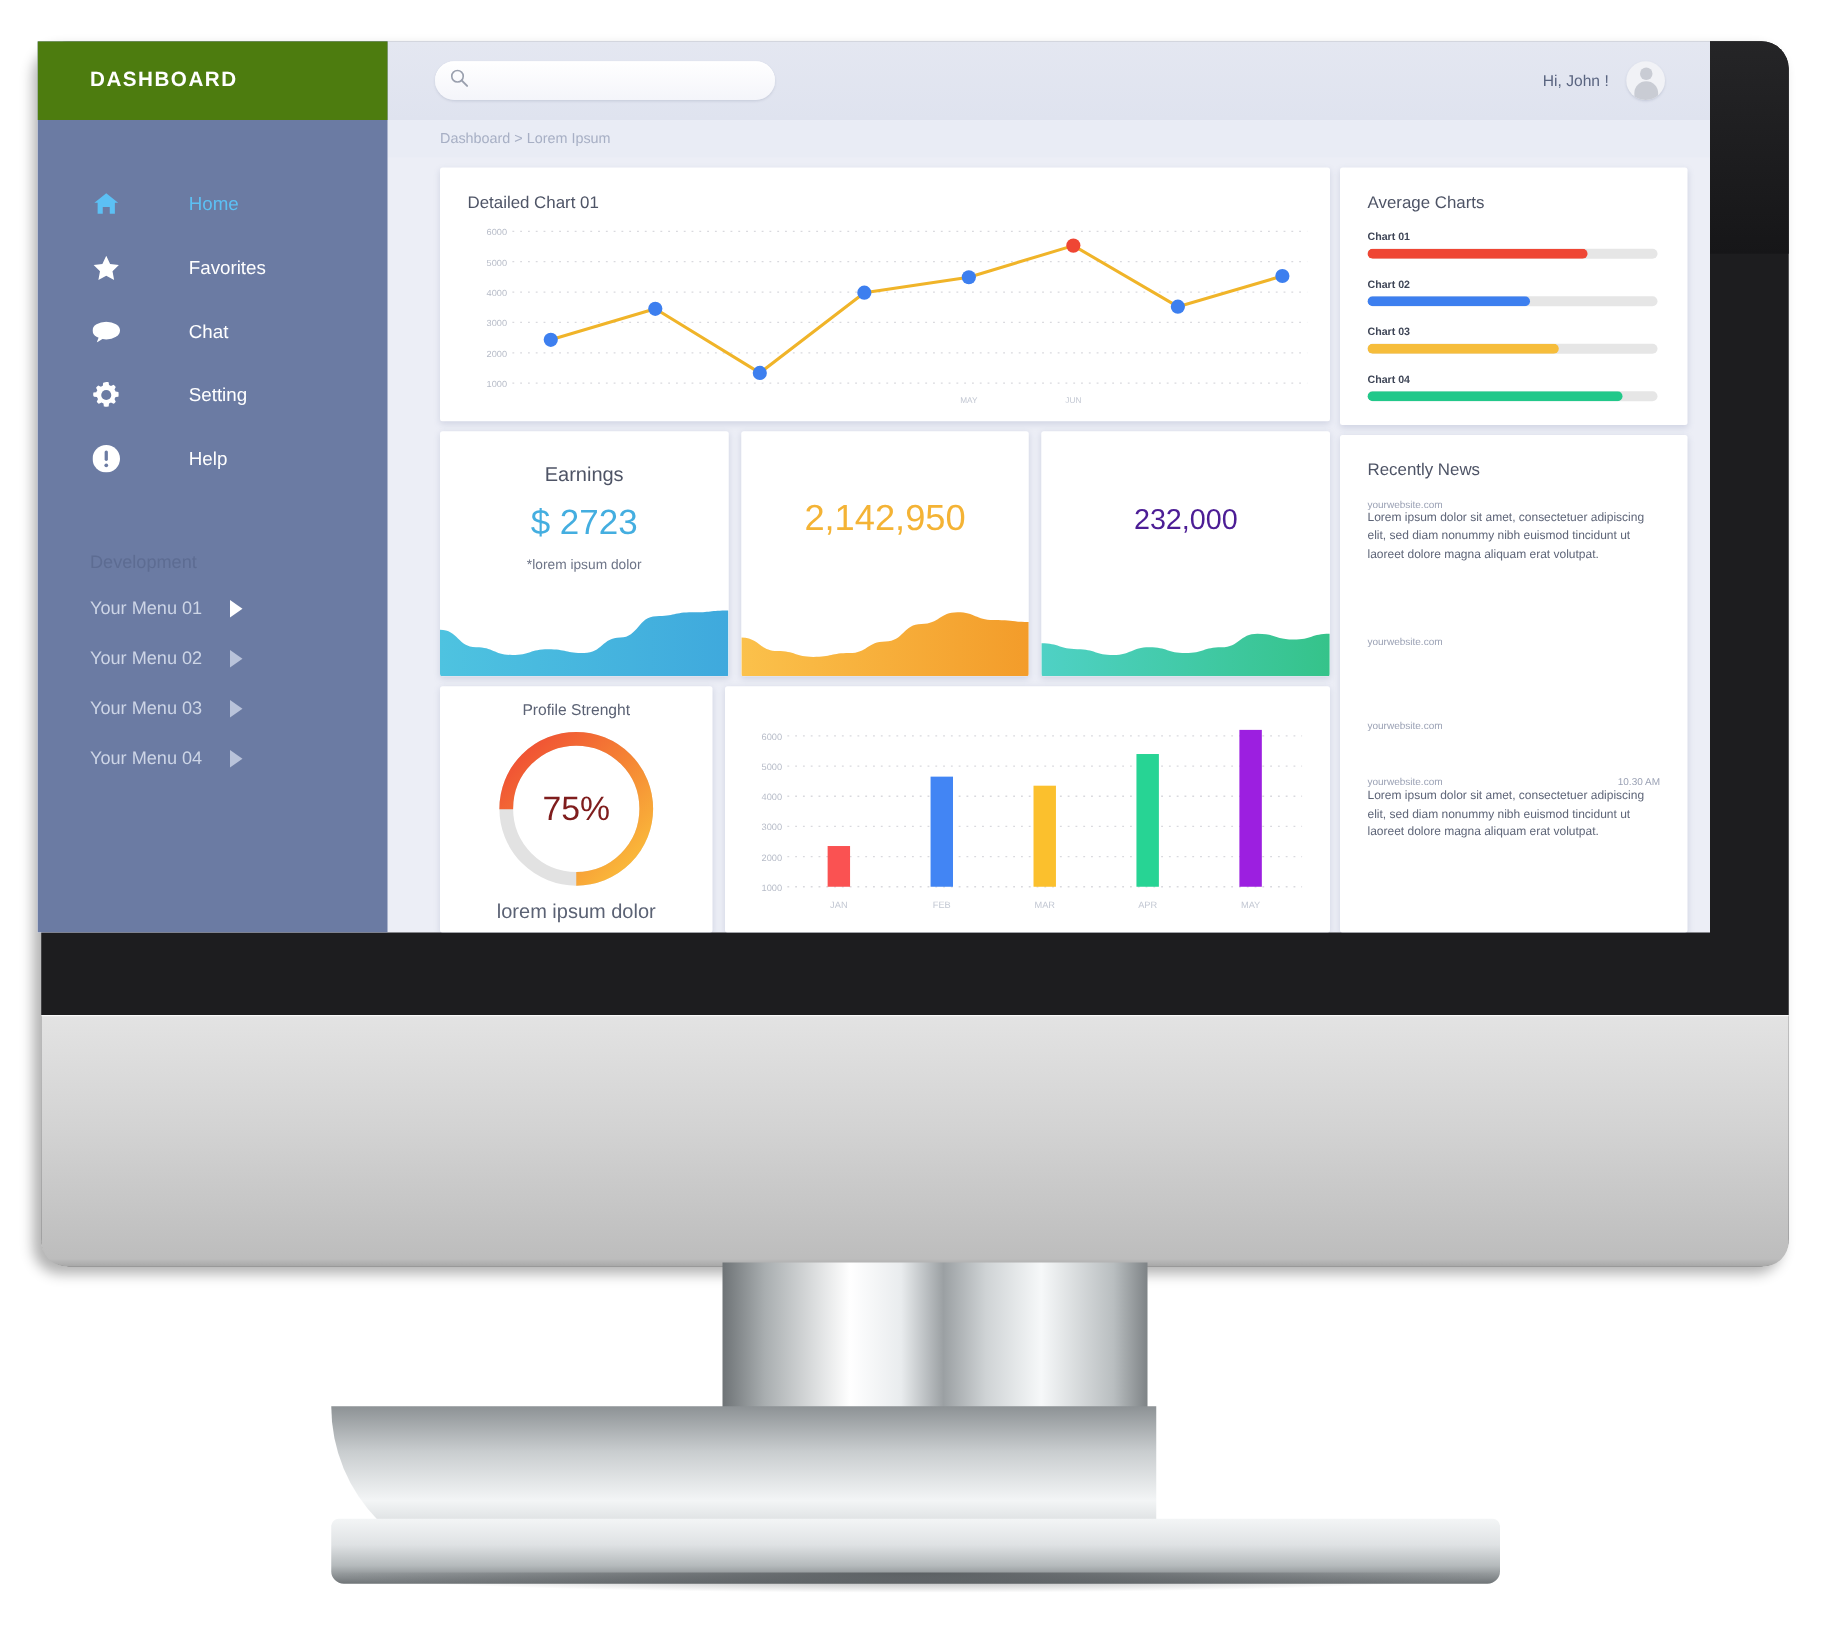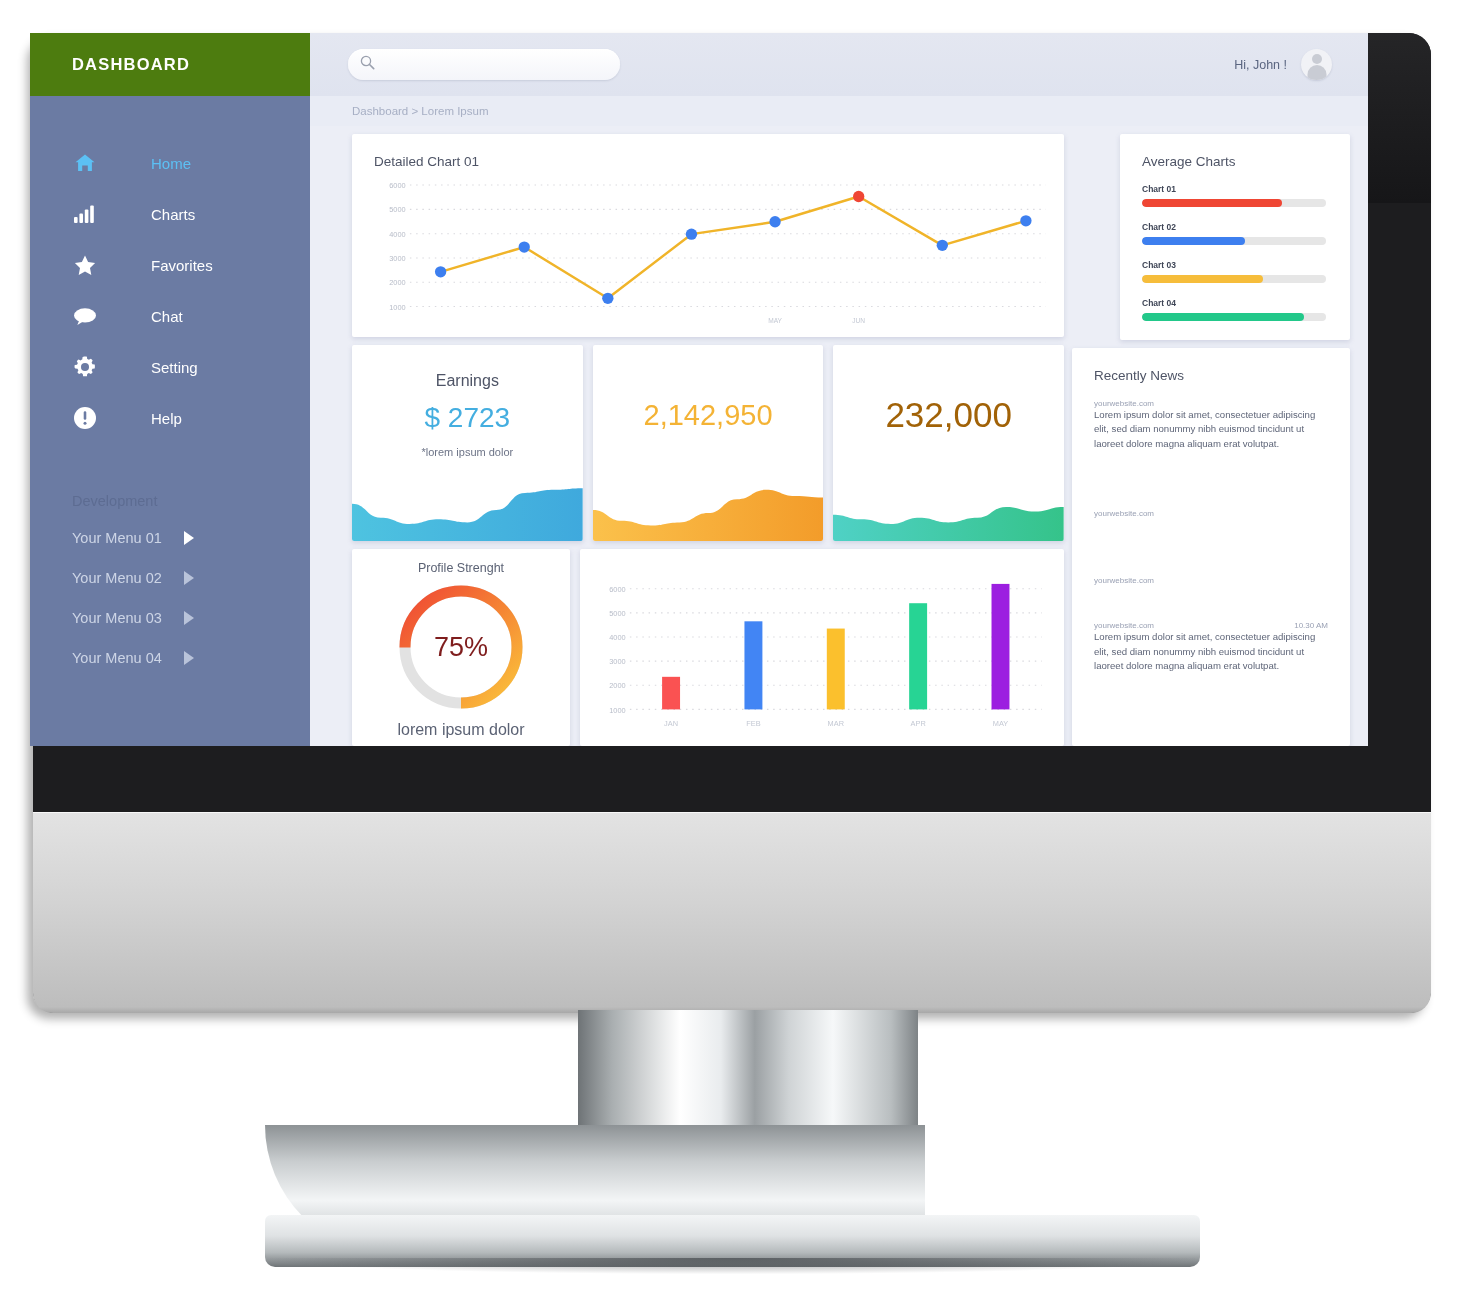--- a/index.html
+++ b/index.html
@@ -158,38 +158,38 @@
     border-radius: 2px;
   }
   .card-title { font-size: 13.5px; color: #4e5466; }
 
   
   #detailed-chart-card { height: 206px; padding: 20px 14px 6px 22px; display:flex; flex-direction:column; }
   #line-chart-wrap { flex: 1 1 auto; position: relative; margin-top: 10px; }
   #line-chart-wrap svg { position:absolute; inset:0; width:100%; height:100%; }
 
   
-  #average-charts-card { height: 206px; padding: 20px 24px 10px 22px; margin-left: 48px; }
+  #average-charts-card { height: 206px; padding: 20px 24px 10px 22px; }
   .avg-row { margin-top: 15px; }
   .avg-label { font-size: 8.5px; color: #3f4657; font-weight: 700; margin-bottom: 5px; }
   .avg-track { height: 8px; border-radius: 4px; background: #e6e6e6; overflow: hidden; }
   .avg-fill { height: 100%; border-radius: 4px; }
 
   
   #stat-row { display: flex; gap: 10px; height: 200px; }
   .stat-card { flex: 1 1 0; position: relative; overflow: hidden; display: flex; flex-direction: column; }
   .stat-body { flex: 1 1 auto; display: flex; flex-direction: column; align-items: center; justify-content: center; padding-top: 6px; }
   .stat-title { font-size: 16px; color: #4e5466; margin-bottom: 12px; }
   .stat-value { font-size: 28px; font-weight: 400; }
   .stat-sub { font-size: 11px; color: #6d7487; margin-top: 12px; }
   .stat-spark { height: 62px; width: 100%; }
   .stat-spark svg { display:block; width:100%; height:100%; }
   #stat-card-1 .stat-value { color: #44aee0; }
   #stat-card-2 .stat-value { color: #f4b335; font-size: 29px; }
-  #stat-card-3 .stat-value { color: #a16207; font-size: 35px; }
+  #stat-card-3 .stat-value { color: #4c1d95; font-size: 23px; }
 
   
   #bottom-row { display: flex; gap: 10px; flex: 1 1 auto; min-height: 0; }
   #profile-card { flex: 0 0 218px; padding: 12px 0 10px; display:flex; flex-direction:column; align-items:center; }
   #profile-title { font-size: 12.5px; color: #5b6274; }
   #donut-wrap { position: relative; width: 132px; height: 132px; margin: 6px 0 4px; }
   #donut-wrap svg { display:block; }
   #donut-value {
     position:absolute; inset:0; display:flex; align-items:center; justify-content:center;
     font-size: 27px; color: #7f1d1d;
@@ -238,31 +238,20 @@
 
         <div class="nav-item active">
           <span class="nav-icon">
             <svg width="22" height="20" viewBox="0 0 22 20">
                 <path d="M11 1.5 1.5 9.2h2.6V18h4.1v-5.4h5.6V18h4.1V9.2h2.6z" fill="#5cc0f4"></path>
               </svg>
           </span>
           <span class="nav-label">Home</span>
         </div>
 
-        <div class="nav-item">
-          <span class="nav-icon">
-            <svg width="22" height="18" viewBox="0 0 22 18">
-              <rect x="0" y="12" width="3.6" height="6" rx="1" fill="#fff"></rect>
-              <rect x="5.4" y="8.5" width="3.6" height="9.5" rx="1" fill="#fff"></rect>
-              <rect x="10.8" y="4.5" width="3.6" height="13.5" rx="1" fill="#fff"></rect>
-              <rect x="16.2" y="0.5" width="3.6" height="17.5" rx="1" fill="#fff"></rect>
-            </svg>
-          </span>
-          <span class="nav-label">Charts</span>
-        </div>
 
         <div class="nav-item">
           <span class="nav-icon">
             <svg width="22" height="21" viewBox="0 0 22 21">
                 <path d="M11 0.5l3.1 6.6 7 .9-5.1 4.9 1.3 7.1L11 16.6 4.7 20l1.3-7.1L.9 8l7-.9z" fill="#fff"></path>
               </svg>
           </span>
           <span class="nav-label">Favorites</span>
         </div>
 

